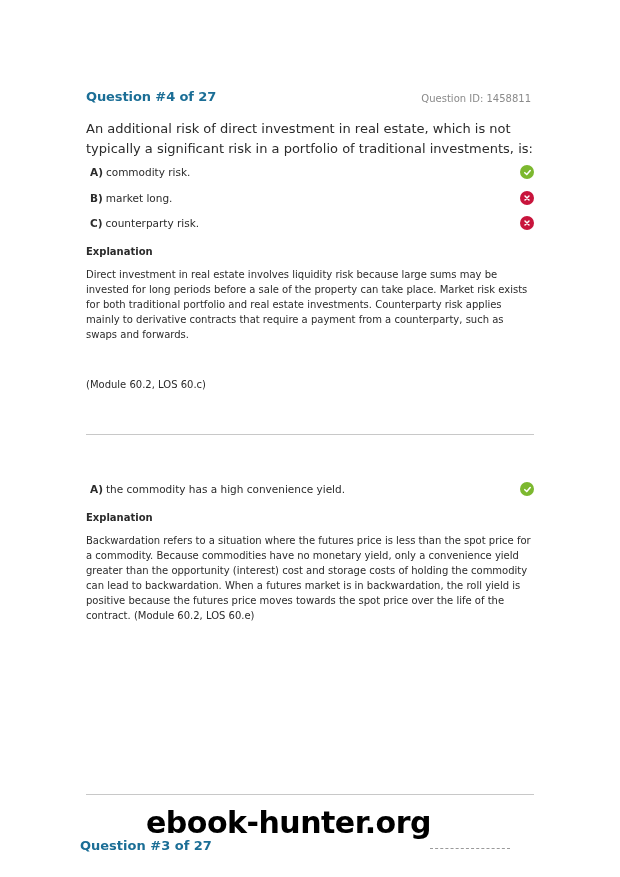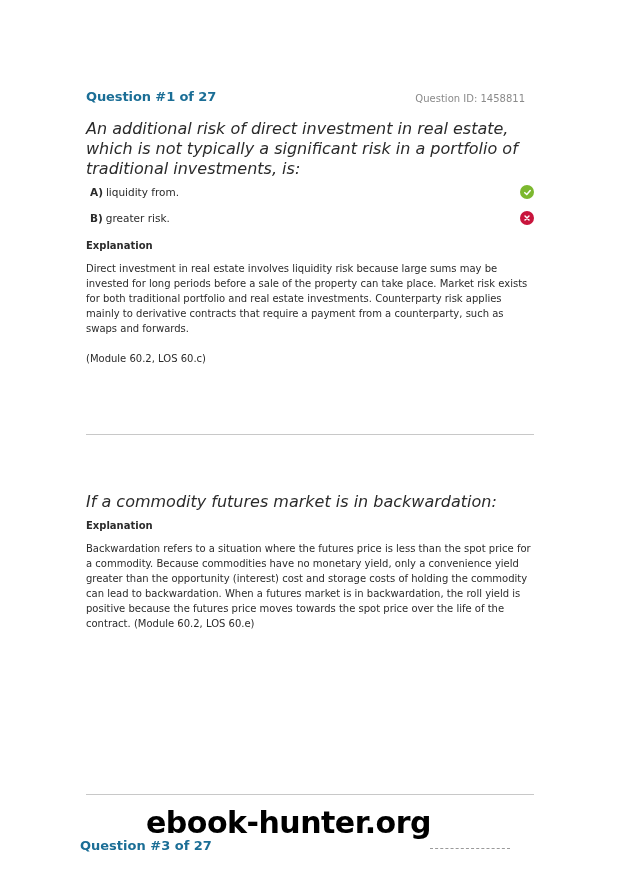--- a/index.html
+++ b/index.html
@@ -29,30 +29,29 @@
       left: 0;
       top: 0;
       font-family: "DejaVu Sans", sans-serif;
       font-weight: bold;
       font-size: 13px;
       color: #1b6e96;
       letter-spacing: -0.1px;
     }
     .q-id {
       position: absolute;
-      right: 9px;
+      right: 3px;
       top: 4px;
       font-size: 10px;
       color: #8a8a8a;
     }
     .q-stem {
-      font-size: 16px;
+      font-size: 13px;
       line-height: 20px;
       color: #2b2b2b;
-      font-style: italic;
     }
     .answers {
       margin: 0;
       padding: 0;
       list-style: none;
     }
     .answer {
       position: relative;
       height: 25.5px;
       line-height: 18px;
@@ -127,52 +126,67 @@
       top: 848px;
       width: 80px;
       border-top: 1px dashed #9a9a9a;
     }
   </style>
 </head>
 <body>
 
 <section class="question" style="top:89px;">
   <div class="q-header">
-    <h2 class="q-title" style="margin:0;">Question #1 of 27</h2>
+    <h2 class="q-title" style="margin:0;">Question #4 of 27</h2>
     <span class="q-id">Question ID: 1458811</span>
   </div>
   <p class="q-stem" style="margin:10px 0 4px 0;">An additional risk of direct investment in real estate, which is not typically a significant risk in a portfolio of traditional investments, is:</p>
   <ul class="answers">
     <li class="answer">
-      <span class="letter">A)</span><span>liquidity from.</span>
+      <span class="letter">A)</span><span>commodity risk.</span>
       <span class="status-icon correct">
         <svg width="9" height="9" viewBox="0 0 10 10">
             <path d="M2 5.2 L4.2 7.3 L8 2.8" stroke="#fff" stroke-width="1.7" fill="none" stroke-linecap="round" stroke-linejoin="round"></path>
           </svg>
       </span>
     </li>
     <li class="answer">
-      <span class="letter">B)</span><span>greater risk.</span>
+      <span class="letter">B)</span><span>market long.</span>
+      <span class="status-icon incorrect">
+        <svg width="8" height="8" viewBox="0 0 10 10">
+            <path d="M2.5 2.5 L7.5 7.5 M7.5 2.5 L2.5 7.5" stroke="#fff" stroke-width="1.8" stroke-linecap="round"></path>
+          </svg>
+      </span>
+    </li>
+    <li class="answer">
+      <span class="letter">C)</span><span>counterparty risk.</span>
       <span class="status-icon incorrect">
         <svg width="8" height="8" viewBox="0 0 10 10">
             <path d="M2.5 2.5 L7.5 7.5 M7.5 2.5 L2.5 7.5" stroke="#fff" stroke-width="1.8" stroke-linecap="round"></path>
           </svg>
       </span>
     </li>
   </ul>
   <div class="expl-heading">Explanation</div>
   <p class="expl-text" style="margin:0;">Direct investment in real estate involves liquidity risk because large sums may be invested for long periods before a sale of the property can take place. Market risk exists for both traditional portfolio and real estate investments. Counterparty risk applies mainly to derivative contracts that require a payment from a counterparty, such as swaps and forwards.</p>
-  <p class="expl-ref" style="margin:17px 0 0 0;">(Module 60.2, LOS 60.c)</p>
+  <p class="expl-ref" style="margin:37px 0 0 0;">(Module 60.2, LOS 60.c)</p>
 </section>
 
 <div class="divider" style="top:434px;"></div>
 
 <section class="question" style="top:480px;">
-  <p class="q-stem" style="margin:12px 0 8px 0;">If a commodity futures market is in backwardation:</p>
   <ul class="answers">
+    <li class="answer">
+      <span class="letter">A)</span><span>the commodity has a high convenience yield.</span>
+      <span class="status-icon correct">
+        <svg width="9" height="9" viewBox="0 0 10 10">
+            <path d="M2 5.2 L4.2 7.3 L8 2.8" stroke="#fff" stroke-width="1.7" fill="none" stroke-linecap="round" stroke-linejoin="round"></path>
+          </svg>
+      </span>
+    </li>
   </ul>
   <div class="expl-heading">Explanation</div>
   <p class="expl-text" style="margin:0;">Backwardation refers to a situation where the futures price is less than the spot price for a commodity. Because commodities have no monetary yield, only a convenience yield greater than the opportunity (interest) cost and storage costs of holding the commodity can lead to backwardation. When a futures market is in backwardation, the roll yield is positive because the futures price moves towards the spot price over the life of the contract. (Module 60.2, LOS 60.e)</p>
 </section>
 
 <div class="divider" style="top:794px;"></div>
 
 <div class="q3-peek">Question #3 of 27</div>
 <div class="q3-id-peek"></div>
 

